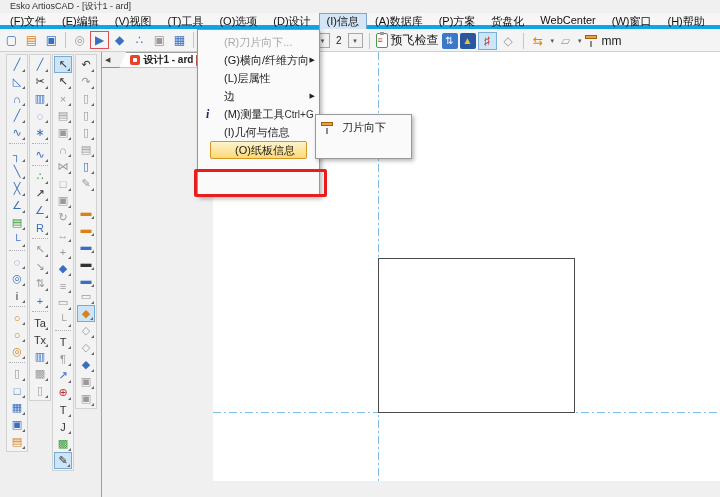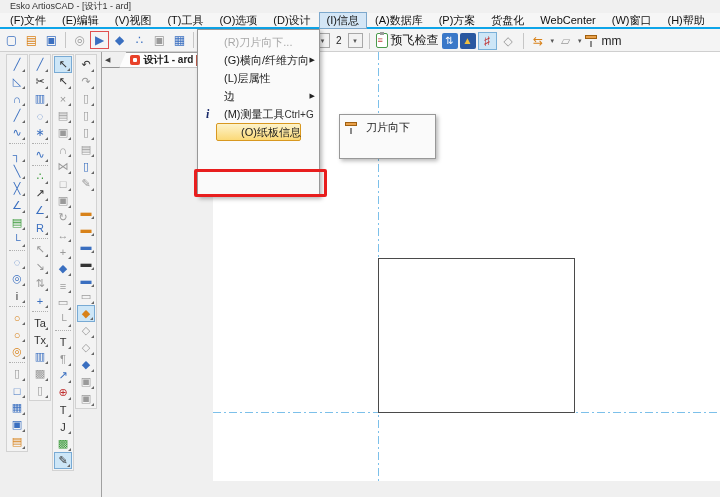--- a/index.html
+++ b/index.html
@@ -5,21 +5,21 @@
   * { margin:0; padding:0; box-sizing:border-box; }
   html,body { width:720px; height:497px; overflow:hidden; }
   body { font-family:"Liberation Sans","DejaVu Sans",sans-serif; background:#f0f0f0; position:relative; }
   #app { position:absolute; inset:0; width:720px; height:497px; background:#f0f0f0; }
 
   
   .title-bar { height:13px; background:#f0f0f0; display:flex; align-items:center; padding-left:10px; }
   .title-bar span { font-size:9px; color:#333; }
 
   
-  .menu-bar { height:16px; background:#f6f6f6; border-bottom:2px solid #0ea5e9; display:flex; align-items:center; padding-left:2px; }
+  .menu-bar { height:16px; background:#f6f6f6; border-bottom:4px solid #0ea5e9; display:flex; align-items:flex-start; padding-left:2px; }
   .menu-item { font-size:11px; color:#111; padding:0 7px; display:flex; align-items:center; border:1px solid transparent; white-space:nowrap; }
   .menu-item.active { background:#d4e6f6; border-color:#7da8cc; }
 
   
   .toolbar { height:23px; background:#f4f4f4; border-bottom:1px solid #cfcfcf; display:flex; align-items:center; position:relative; padding-left:2px; }
   .tb-left { display:flex; align-items:center; gap:1px; }
   .tb-right { position:absolute; left:315px; top:0; height:23px; display:flex; align-items:center; gap:3px; }
   .tbi { width:19px; height:18px; display:flex; align-items:center; justify-content:center; font-size:12px; border:1px solid transparent; position:relative; color:#3a6fc0; }
   .tbi.c-g{color:#9a9a9a} .tbi.c-o{color:#d8821a} .tbi.c-r{color:#c03030}
   .tbi.s-sel { background:#cde6f7; border-color:#7ab0d8; }
@@ -62,25 +62,25 @@
   .viewport { position:relative; background:#ffffff; height:429px; overflow:hidden; }
 
   
   .ctx-menu { position:absolute; left:197px; top:29px; width:123px; height:168px; background:#fafafa; border:1px solid #989898; box-shadow:2px 2px 4px rgba(0,0,0,.28); z-index:50; padding-top:3px; }
   .mi { height:18px; display:flex; align-items:center; position:relative; }
   .mi-label { font-size:11px; color:#1a1a1a; padding-left:26px; white-space:nowrap; }
   .mi.disabled .mi-label { color:#a8a8a8; }
   .mi-shortcut { font-size:10px; color:#333; margin-left:auto; padding-right:14px; }
   .mi-arrow { position:absolute; right:4px; font-size:7px; color:#222; }
   .mi-icon-i { position:absolute; left:8px; font-family:"Liberation Serif","DejaVu Serif",serif; font-weight:bold; font-style:italic; font-size:12px; color:#1a2a6a; }
-  .mi.highlight { background:linear-gradient(#fdf3cb,#fbd977); border:1px solid #d89820; border-radius:2px; margin:0 18px; height:18px; }
+  .mi.highlight { background:linear-gradient(#fdf3cb,#fbd977); border:1px solid #d89820; border-radius:2px; margin:0 12px; height:18px; }
   .mi.highlight .mi-label { padding-left:24px; }
 
   
-  .sub-menu { position:absolute; left:315px; top:114px; width:97px; height:45px; background:#fafafa; border:1px solid #989898; box-shadow:2px 2px 4px rgba(0,0,0,.28); z-index:55; padding-top:2px;margin-left:24px; }
+  .sub-menu { position:absolute; left:315px; top:114px; width:97px; height:45px; background:#fafafa; border:1px solid #989898; box-shadow:2px 2px 4px rgba(0,0,0,.28); z-index:55; padding-top:2px; }
   .smi { height:20px; display:flex; align-items:center; position:relative; }
   .smi .blade-ic { position:absolute; left:4px; top:3px; }
   .smi-label { font-size:11px; color:#1a1a1a; padding-left:26px; white-space:nowrap; }
 
   
   .annotation-box { position:absolute; left:194px; top:169px; width:133px; height:28px; border:3px solid #e81e1e; border-radius:2px; z-index:60; pointer-events:none; }
 </style>
 </head>
 <body>
 
@@ -291,20 +291,23 @@
     </div>
     <div class="mi">
       <span class="mi-label">边</span>
       <span class="mi-arrow">▶</span>
     </div>
     <div class="mi">
       <span class="mi-icon-i">i</span>
       <span class="mi-label">(M)测量工具</span>
       <span class="mi-shortcut">Ctrl+G</span>
     </div>
+    <div class="mi">
+      <span class="mi-label">(I)几何与信息</span>
+    </div>
     <div class="mi highlight">
       <span class="mi-label">(O)纸板信息</span>
     </div>
   </div>
 
   <div class="sub-menu">
     <div class="smi">
       <span class="blade-ic">
           <span class="bar"></span>
           <span class="stem"></span>

